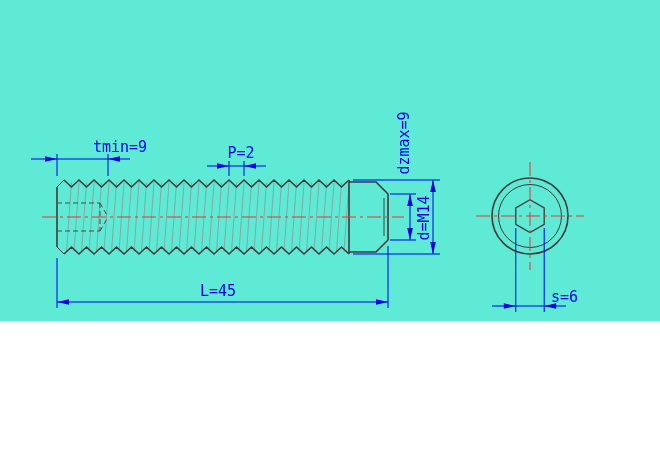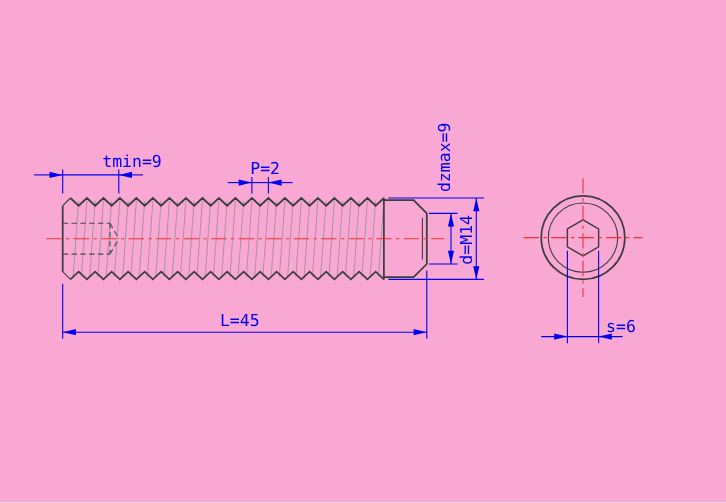--- a/index.html
+++ b/index.html
@@ -1,16 +1,16 @@
 <!DOCTYPE html>
 <html><head>
 <meta charset="utf-8">
 <style>
   html,body{margin:0;padding:0;background:#ffffff;}
-  .canvas{position:relative;width:660px;height:457px;background:#f9a8d4;overflow:hidden;}
+  .canvas{position:relative;width:660px;height:321px;background:#5eead4;overflow:hidden;}
   svg{display:block;}
   .outline{stroke:#3c3c3c;stroke-width:1.6;fill:none;stroke-linejoin:miter;stroke-linecap:butt;}
   .thin{stroke:#3c3c3c;stroke-width:1;fill:none;}
   .hiddenline{stroke:#4a4a4a;stroke-width:1;fill:none;stroke-dasharray:5 3;}
   .center{stroke:#ee3333;stroke-width:1;fill:none;stroke-dasharray:14 4 3 4;}
   .dim{stroke:#0000ee;stroke-width:1;fill:none;}
   .dimtext{fill:#0000ee;font-family:"DejaVu Sans Mono","Liberation Mono",monospace;font-size:15px;}
   #thread-flanks line{stroke:#8f8f8f;stroke-width:0.7;}
 </style>
 </head>

